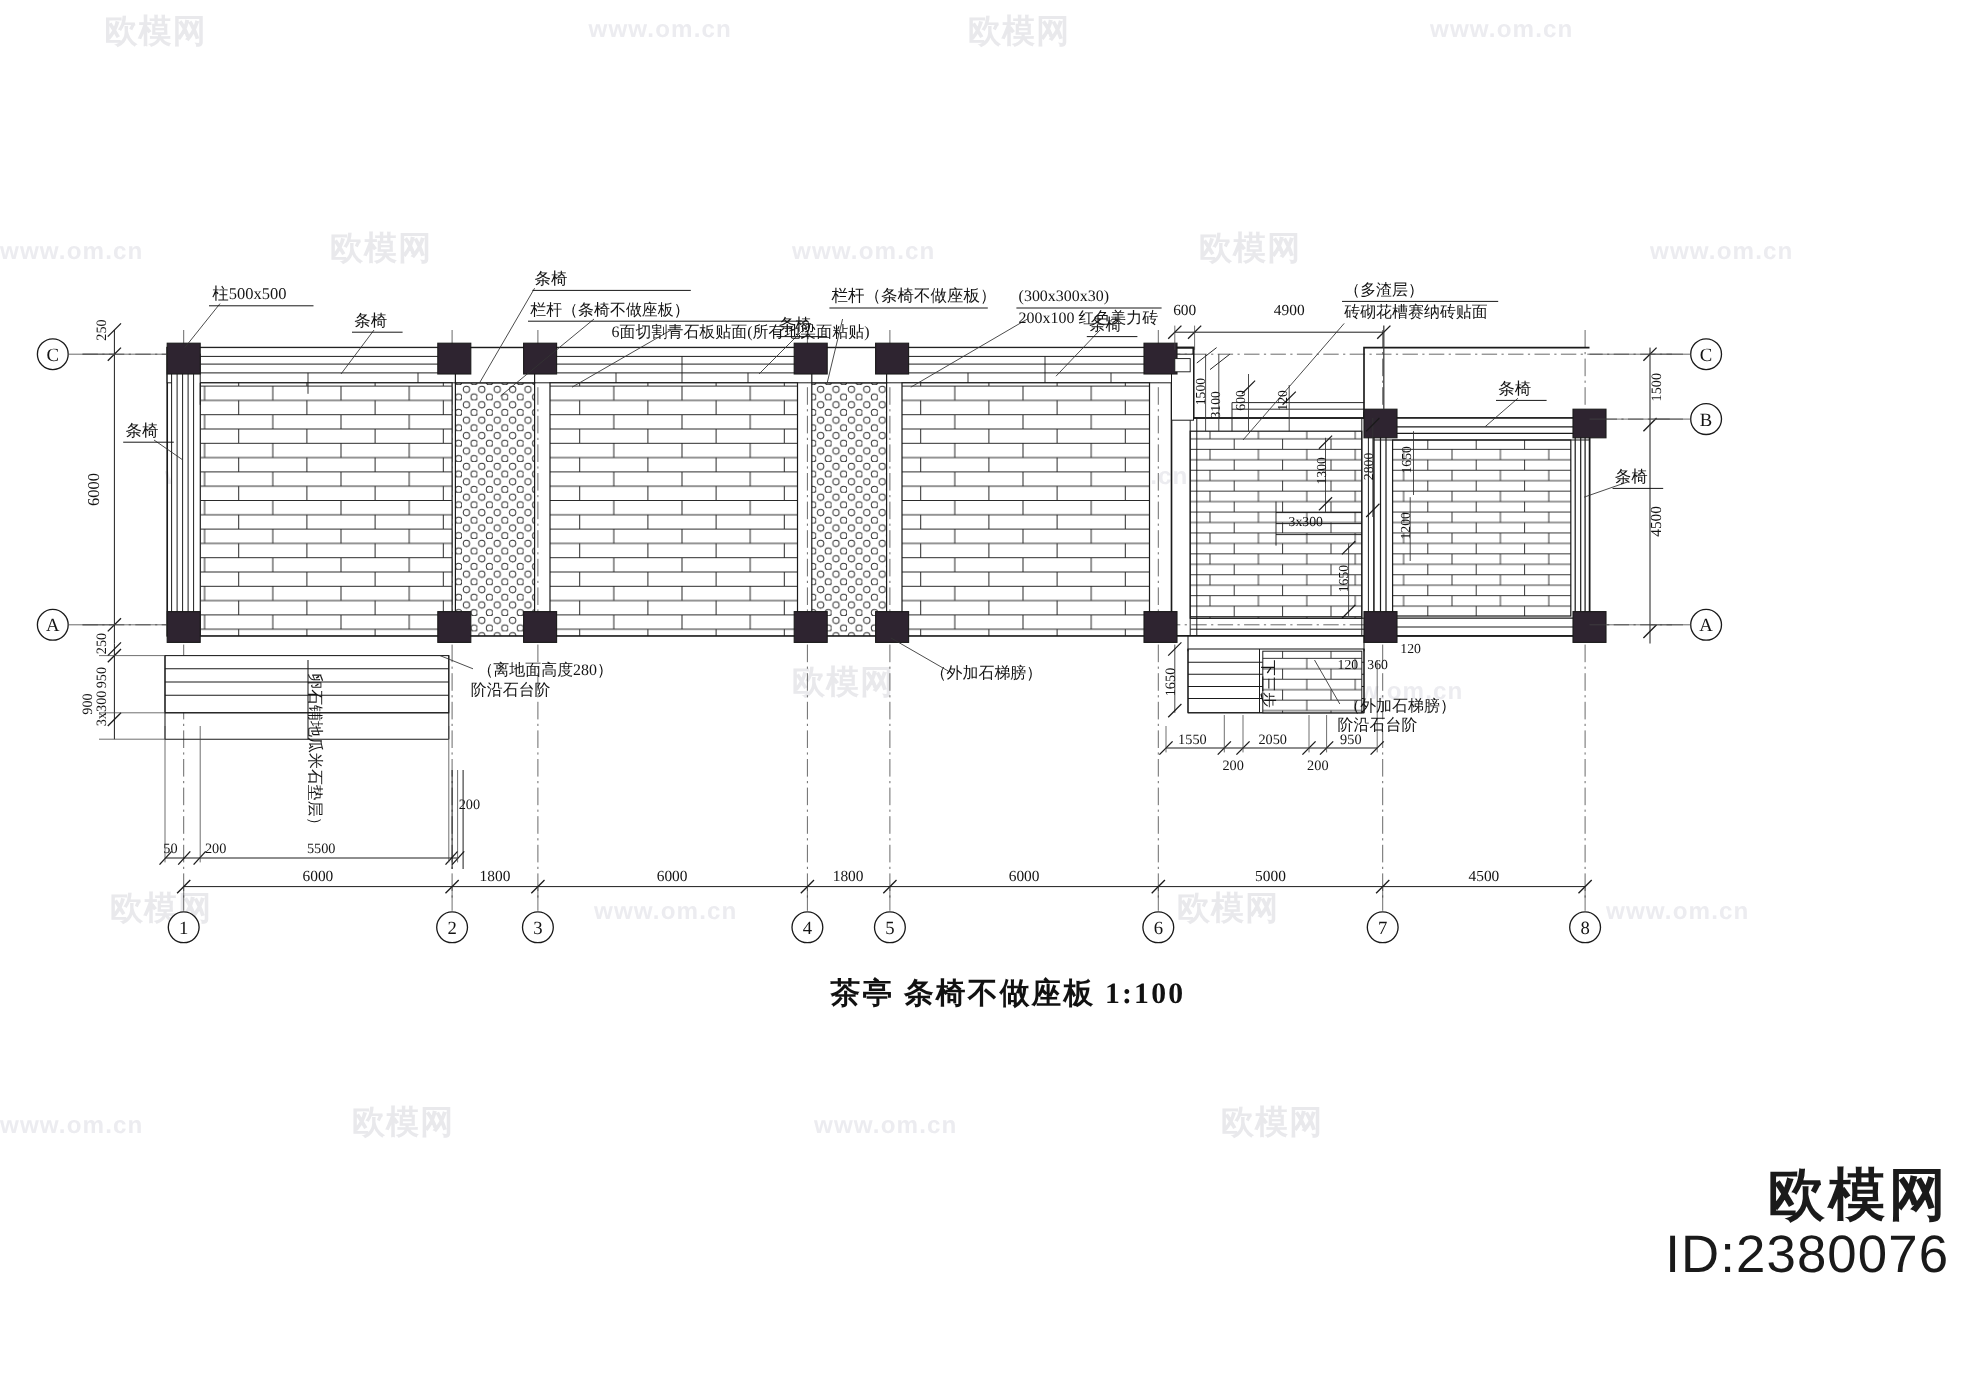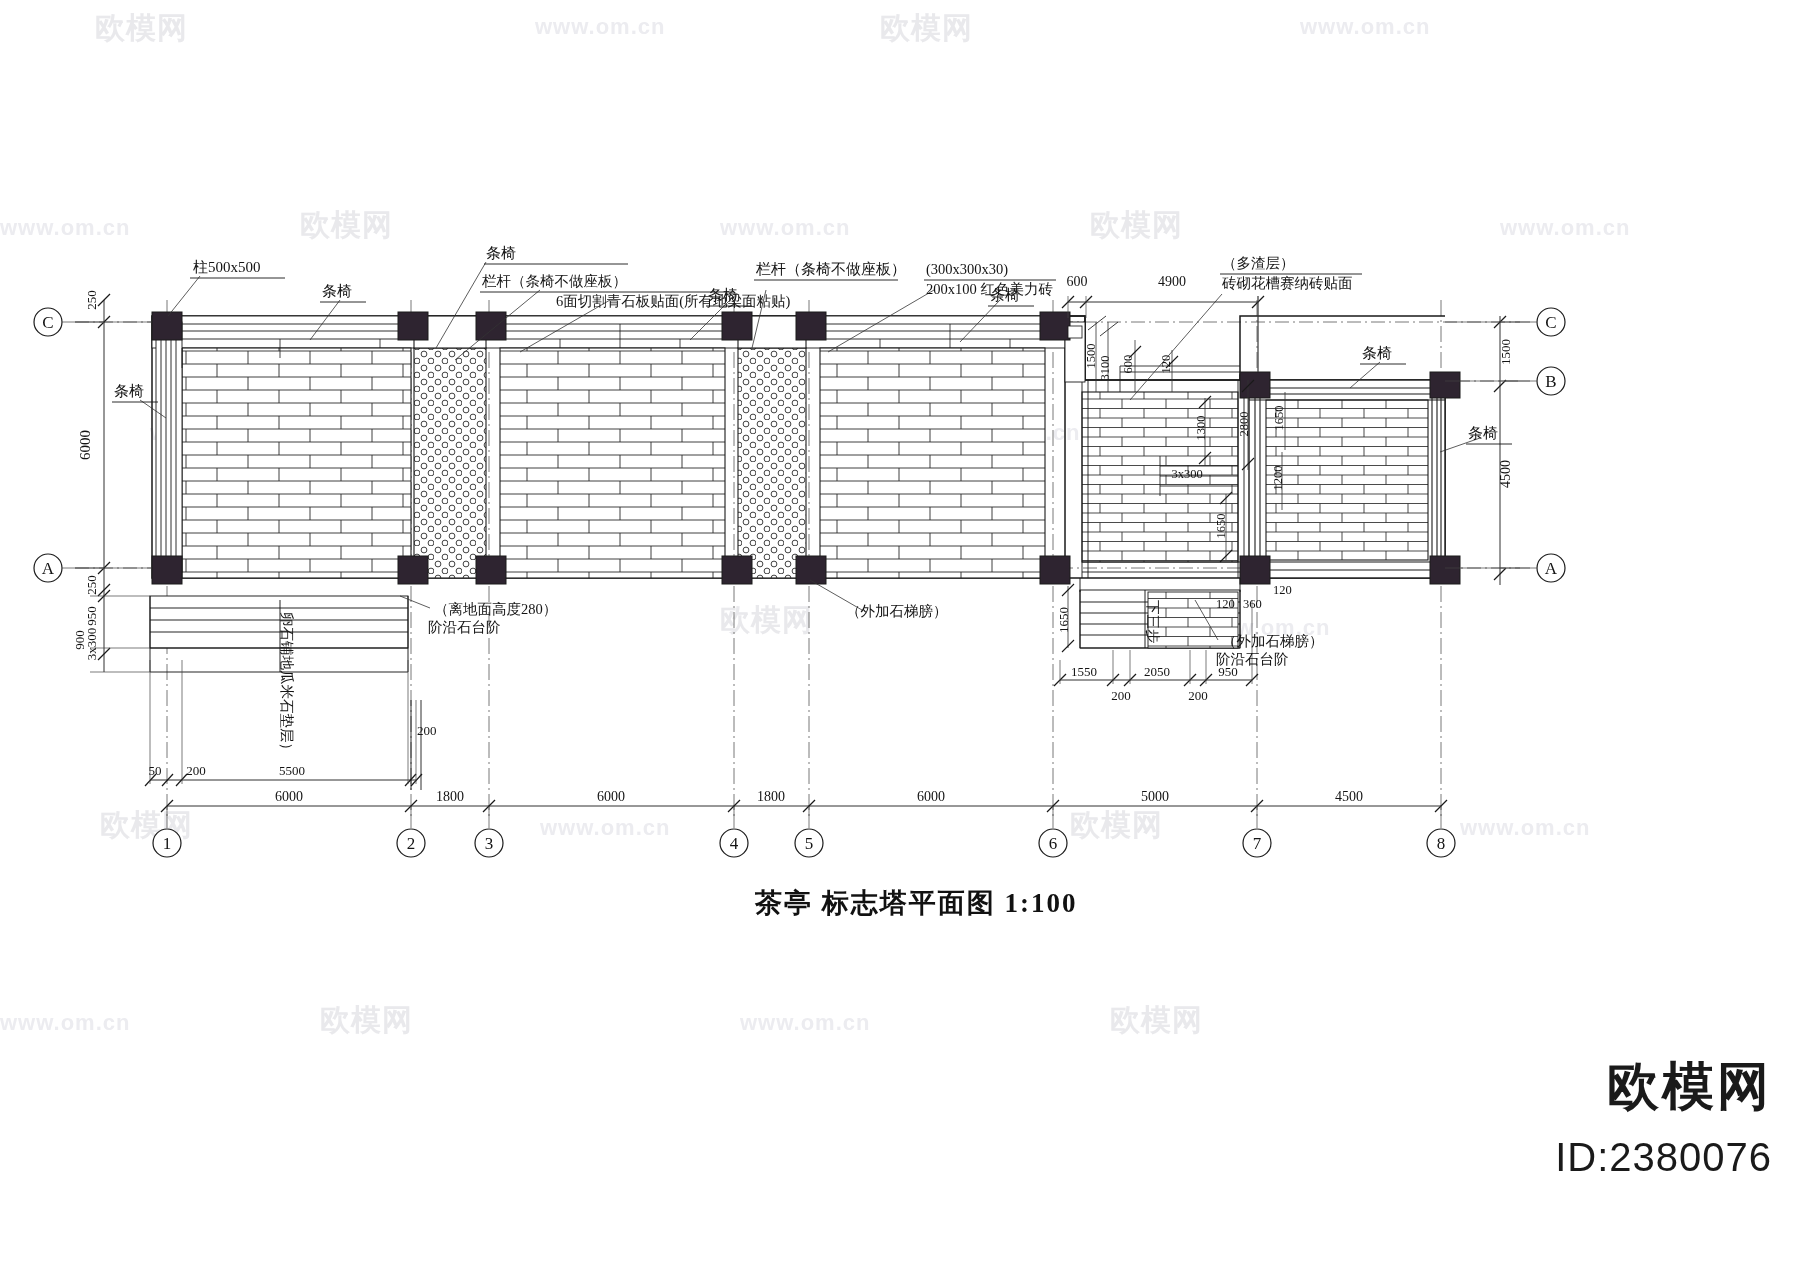--- a/index.html
+++ b/index.html
@@ -8,21 +8,21 @@
   #stage{position:absolute;left:0;top:0;width:1800px;height:1272px;}
   svg{position:absolute;left:0;top:0;}
   .wm{position:absolute;color:#e9e9ec;font-family:"Liberation Sans",sans-serif;
       font-weight:700;letter-spacing:1px;user-select:none;white-space:nowrap;}
   .wm-cn{font-size:30px;}
   .wm-url{font-size:22px;color:#ececf0;}
   .title{position:absolute;font-size:27px;font-weight:700;letter-spacing:2px;
          font-family:"Liberation Serif",serif;color:#111;white-space:nowrap;}
   .brand{position:absolute;right:28px;bottom:150px;font-size:52px;font-weight:700;
          color:#1a1a1a;font-family:"Liberation Sans",sans-serif;letter-spacing:3px;}
-  .brandid{position:absolute;right:28px;bottom:92px;font-size:40px;font-weight:400;
+  .brandid{position:absolute;right:28px;bottom:104px;font-size:48px;font-weight:400;
          color:#1a1a1a;font-family:"Liberation Sans",sans-serif;letter-spacing:1px;}
   text{font-family:"Liberation Serif","DejaVu Serif",serif;}
 </style>
 </head>
 <body>
 
 <div id="stage">
 
   <div>
     <div class="wm wm-cn" style="left:95px;  top:8px;">欧模网</div>
@@ -587,18 +587,18 @@
         <text x="1068" y="620" transform="rotate(-90 1068 620)">1650</text>
         <text x="1084" y="676">1550</text>
         <text x="1157" y="676">2050</text>
         <text x="1228" y="676">950</text>
         <text x="1121" y="700">200</text>
         <text x="1198" y="700">200</text>
       </g>
     </g>
   </svg>
 
-  <div class="title" style="left:755px; top:885px;">茶亭  标志塔平面图 1:100</div>
+  <div class="title" style="left:755px; top:885px;">茶亭  条椅不做座板 1:100</div>
 
   <div class="brand">欧模网</div>
   <div class="brandid">ID:2380076</div>
 
 </div>
 
 </body></html>

